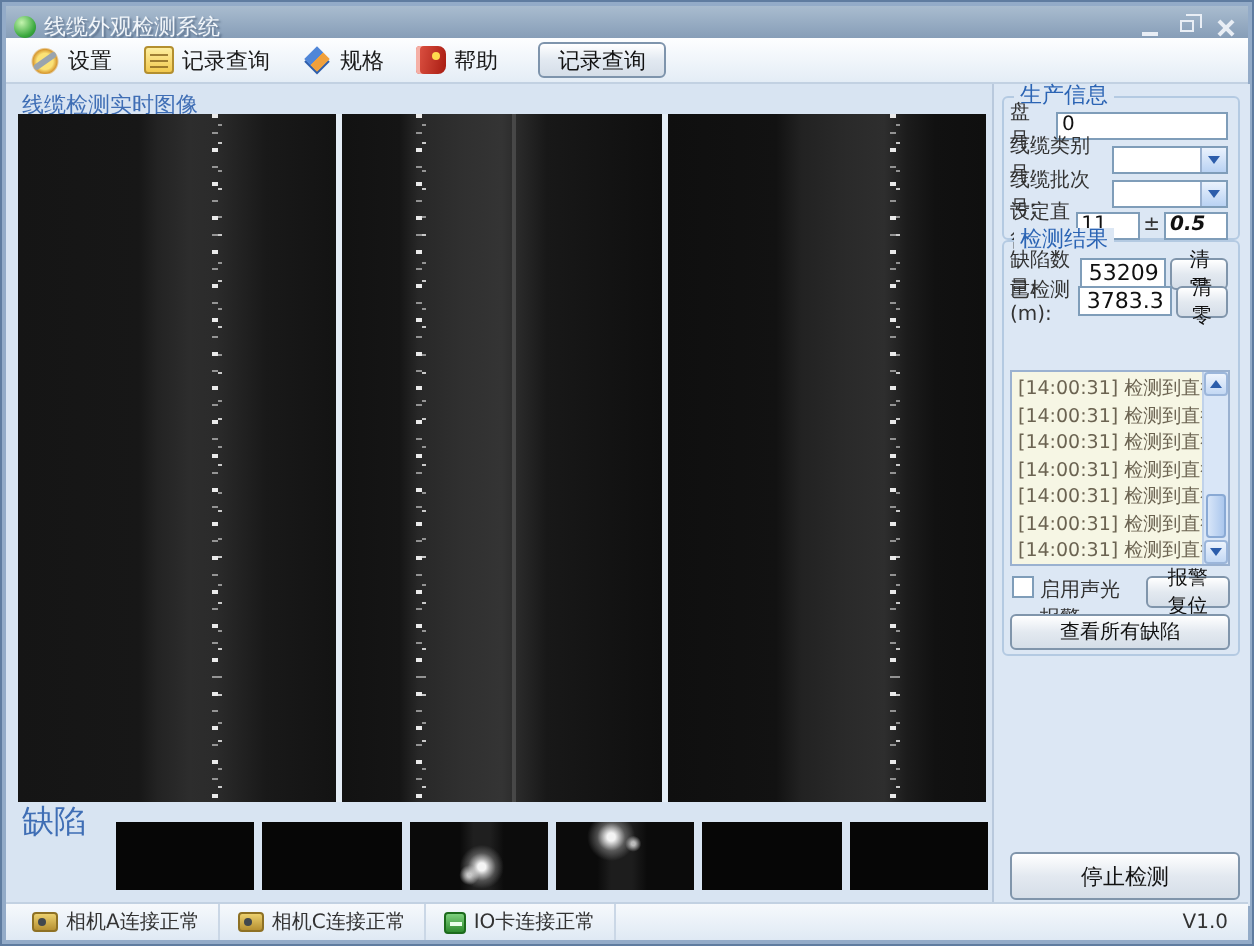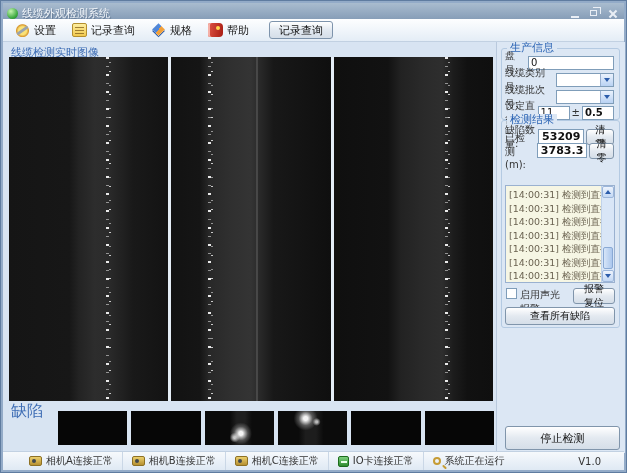--- a/index.html
+++ b/index.html
@@ -79,21 +79,21 @@
   .gtitle{position:absolute;top:-7px;left:5px;background:#dce7f4;padding:0 3px;color:#2b64b4;font-size:11px;line-height:12px;}
   .group-production{top:6px;height:72px;}
   .group-results{top:78px;height:208px;}
   .prow{position:absolute;left:3px;right:5px;height:15px;display:flex;align-items:center;justify-content:flex-end;gap:2px;font-size:10px;color:#333;}
   .tb{height:14px;border:1px solid #7f9db9;background:#fff;font-size:10px;padding:0 2px;font-family:inherit;color:#111;}
   .combo{width:62px;height:14px;border:1px solid #7f9db9;background:#fff;position:relative;}
   .combo-drop{position:absolute;right:0;top:0;bottom:0;width:13px;
     background:linear-gradient(#eaf2fd,#b9d2f3);border-left:1px solid #9ab1d0;
     display:flex;align-items:center;justify-content:center;}
   .combo-arrow{width:0;height:0;border-left:3px solid transparent;border-right:3px solid transparent;border-top:4px solid #2c5dab;}
-  .valuebox{height:15px;border:1px solid #7f9db9;background:#fff;display:flex;align-items:center;padding:0 3px;font-weight:bold;font-size:11px;color:#111;}
+  .valuebox{height:15px;border:1px solid #7f9db9;background:#fff;display:flex;align-items:center;padding:0 3px;font-weight:normal;font-size:11px;color:#111;}
   .btn{border:1px solid #8095ab;border-radius:3px;background:linear-gradient(#ffffff,#e3e9f0 50%,#d5dee8);
     font-size:10px;color:#111;display:flex;align-items:center;justify-content:center;font-family:inherit;}
   .clear-btn{width:33px;height:16px;}
   .green-val{color:#009900;}
   .loglist{position:absolute;left:3px;right:4px;top:64px;height:98px;border:1px solid #9ab1d0;
     background:#f6f6e4;overflow:hidden;padding:2px 15px 2px 3px;}
   .logentry{font-size:9.5px;color:#6b6351;line-height:13.5px;white-space:nowrap;}
   .scrollbar{position:absolute;top:0;right:0;bottom:0;width:13px;background:#d9e6f7;border-left:1px solid #c0d2ea;}
   .sb-btn{position:absolute;left:0;right:0;height:12px;background:linear-gradient(#eef4fd,#c3d8f4);
     border:1px solid #9cb6da;border-radius:2px;display:flex;align-items:center;justify-content:center;}
@@ -103,21 +103,21 @@
   .sb-thumb{position:absolute;left:1px;right:1px;bottom:13px;height:22px;
     background:linear-gradient(90deg,#d7e5f8,#abc7ed);border:1px solid #89a9d4;border-radius:2px;}
   .checkrow{position:absolute;left:4px;right:4px;top:167px;height:17px;display:flex;gap:3px;font-size:10px;color:#333;}
   .checkbox{width:11px;height:11px;border:1px solid #7f9db9;background:#fff;flex:0 0 auto;}
   .alarm-reset-btn{margin-left:auto;width:48px;height:16px;}
   .wide-btn{position:absolute;left:3px;right:4px;top:186px;height:18px;font-size:10px;}
   .stop-btn{position:absolute;left:8px;right:5px;top:384px;height:24px;font-size:11px;}
   
   .statusbar{position:absolute;left:2px;right:2px;bottom:2px;height:19px;
     background:linear-gradient(#f6f9fc,#dfe9f4);border-top:1px solid #c2d1e2;
-    display:flex;align-items:center;padding:0 17px;font-size:10px;color:#333;}
+    display:flex;align-items:center;padding:0 4px;font-size:10px;color:#333;}
   .sb-item{display:flex;align-items:center;gap:4px;padding:0 9px;height:100%;border-right:1px solid #cad7e6;}
   .sicon{position:relative;flex:0 0 auto;}
   .icon-camera{width:13px;height:10px;border-radius:2px;background:linear-gradient(#ecd06e,#b69032);border:1px solid #8e7124;}
   .icon-camera::after{content:"";position:absolute;left:2px;top:2px;width:4px;height:4px;border-radius:50%;background:#42484e;}
   .icon-io{width:11px;height:11px;border-radius:2px;background:linear-gradient(#7ed07e,#2e8b2e);border:1px solid #1c6b1c;}
   .icon-io::after{content:"";position:absolute;left:2px;top:4px;width:6px;height:2px;background:#eaffea;}
   .icon-search{width:8px;height:8px;border:2px solid #c69c35;border-radius:50%;}
   .icon-search::after{content:"";position:absolute;left:7px;top:7px;width:5px;height:2px;background:#c69c35;transform:rotate(45deg);border-radius:1px;}
   .sb-version{margin-left:auto;padding-right:6px;color:#333;}
 </style>
@@ -212,21 +212,21 @@
         <span class="combo">
           <span class="combo-drop">
               <span class="combo-arrow"></span>
             </span>
         </span>
       </div>
       <div class="prow" style="top:56px;">
         <span>设定直径:</span>
         <input class="tb" style="width: 32px; font-weight: normal;" value="11">
         <span>±</span>
-        <input class="tb" style="width: 32px; font-weight: bold;" value="0.5">
+        <input class="tb" style="width: 32px; font-weight: bold; font-style: italic;" value="0.5">
       </div>
     </div>
 
     <div class="groupbox group-results">
       <span class="gtitle">检测结果</span>
 
       <div class="prow" style="top:8px;">
         <span>缺陷数量:</span>
         <span class="valuebox" style="width:50px;">53209</span>
         <button class="btn clear-btn">清零</button>
@@ -268,30 +268,22 @@
     <button class="btn stop-btn">停止检测</button>
   </div>
 
   <div class="statusbar">
     <div class="sb-item">
       <span class="sicon icon-camera"></span>
       <span>相机A连接正常</span>
     </div>
     <div class="sb-item">
       <span class="sicon icon-camera"></span>
-      <span>相机B连接正常</span>
-    </div>
-    <div class="sb-item">
-      <span class="sicon icon-camera"></span>
       <span>相机C连接正常</span>
     </div>
     <div class="sb-item">
       <span class="sicon icon-io"></span>
       <span>IO卡连接正常</span>
     </div>
-    <div class="sb-item" style="border-right:none;">
-      <span class="sicon icon-search"></span>
-      <span>系统正在运行</span>
-    </div>
     <span class="sb-version">V1.0</span>
   </div>
 
 </div>
 
 </body></html>

